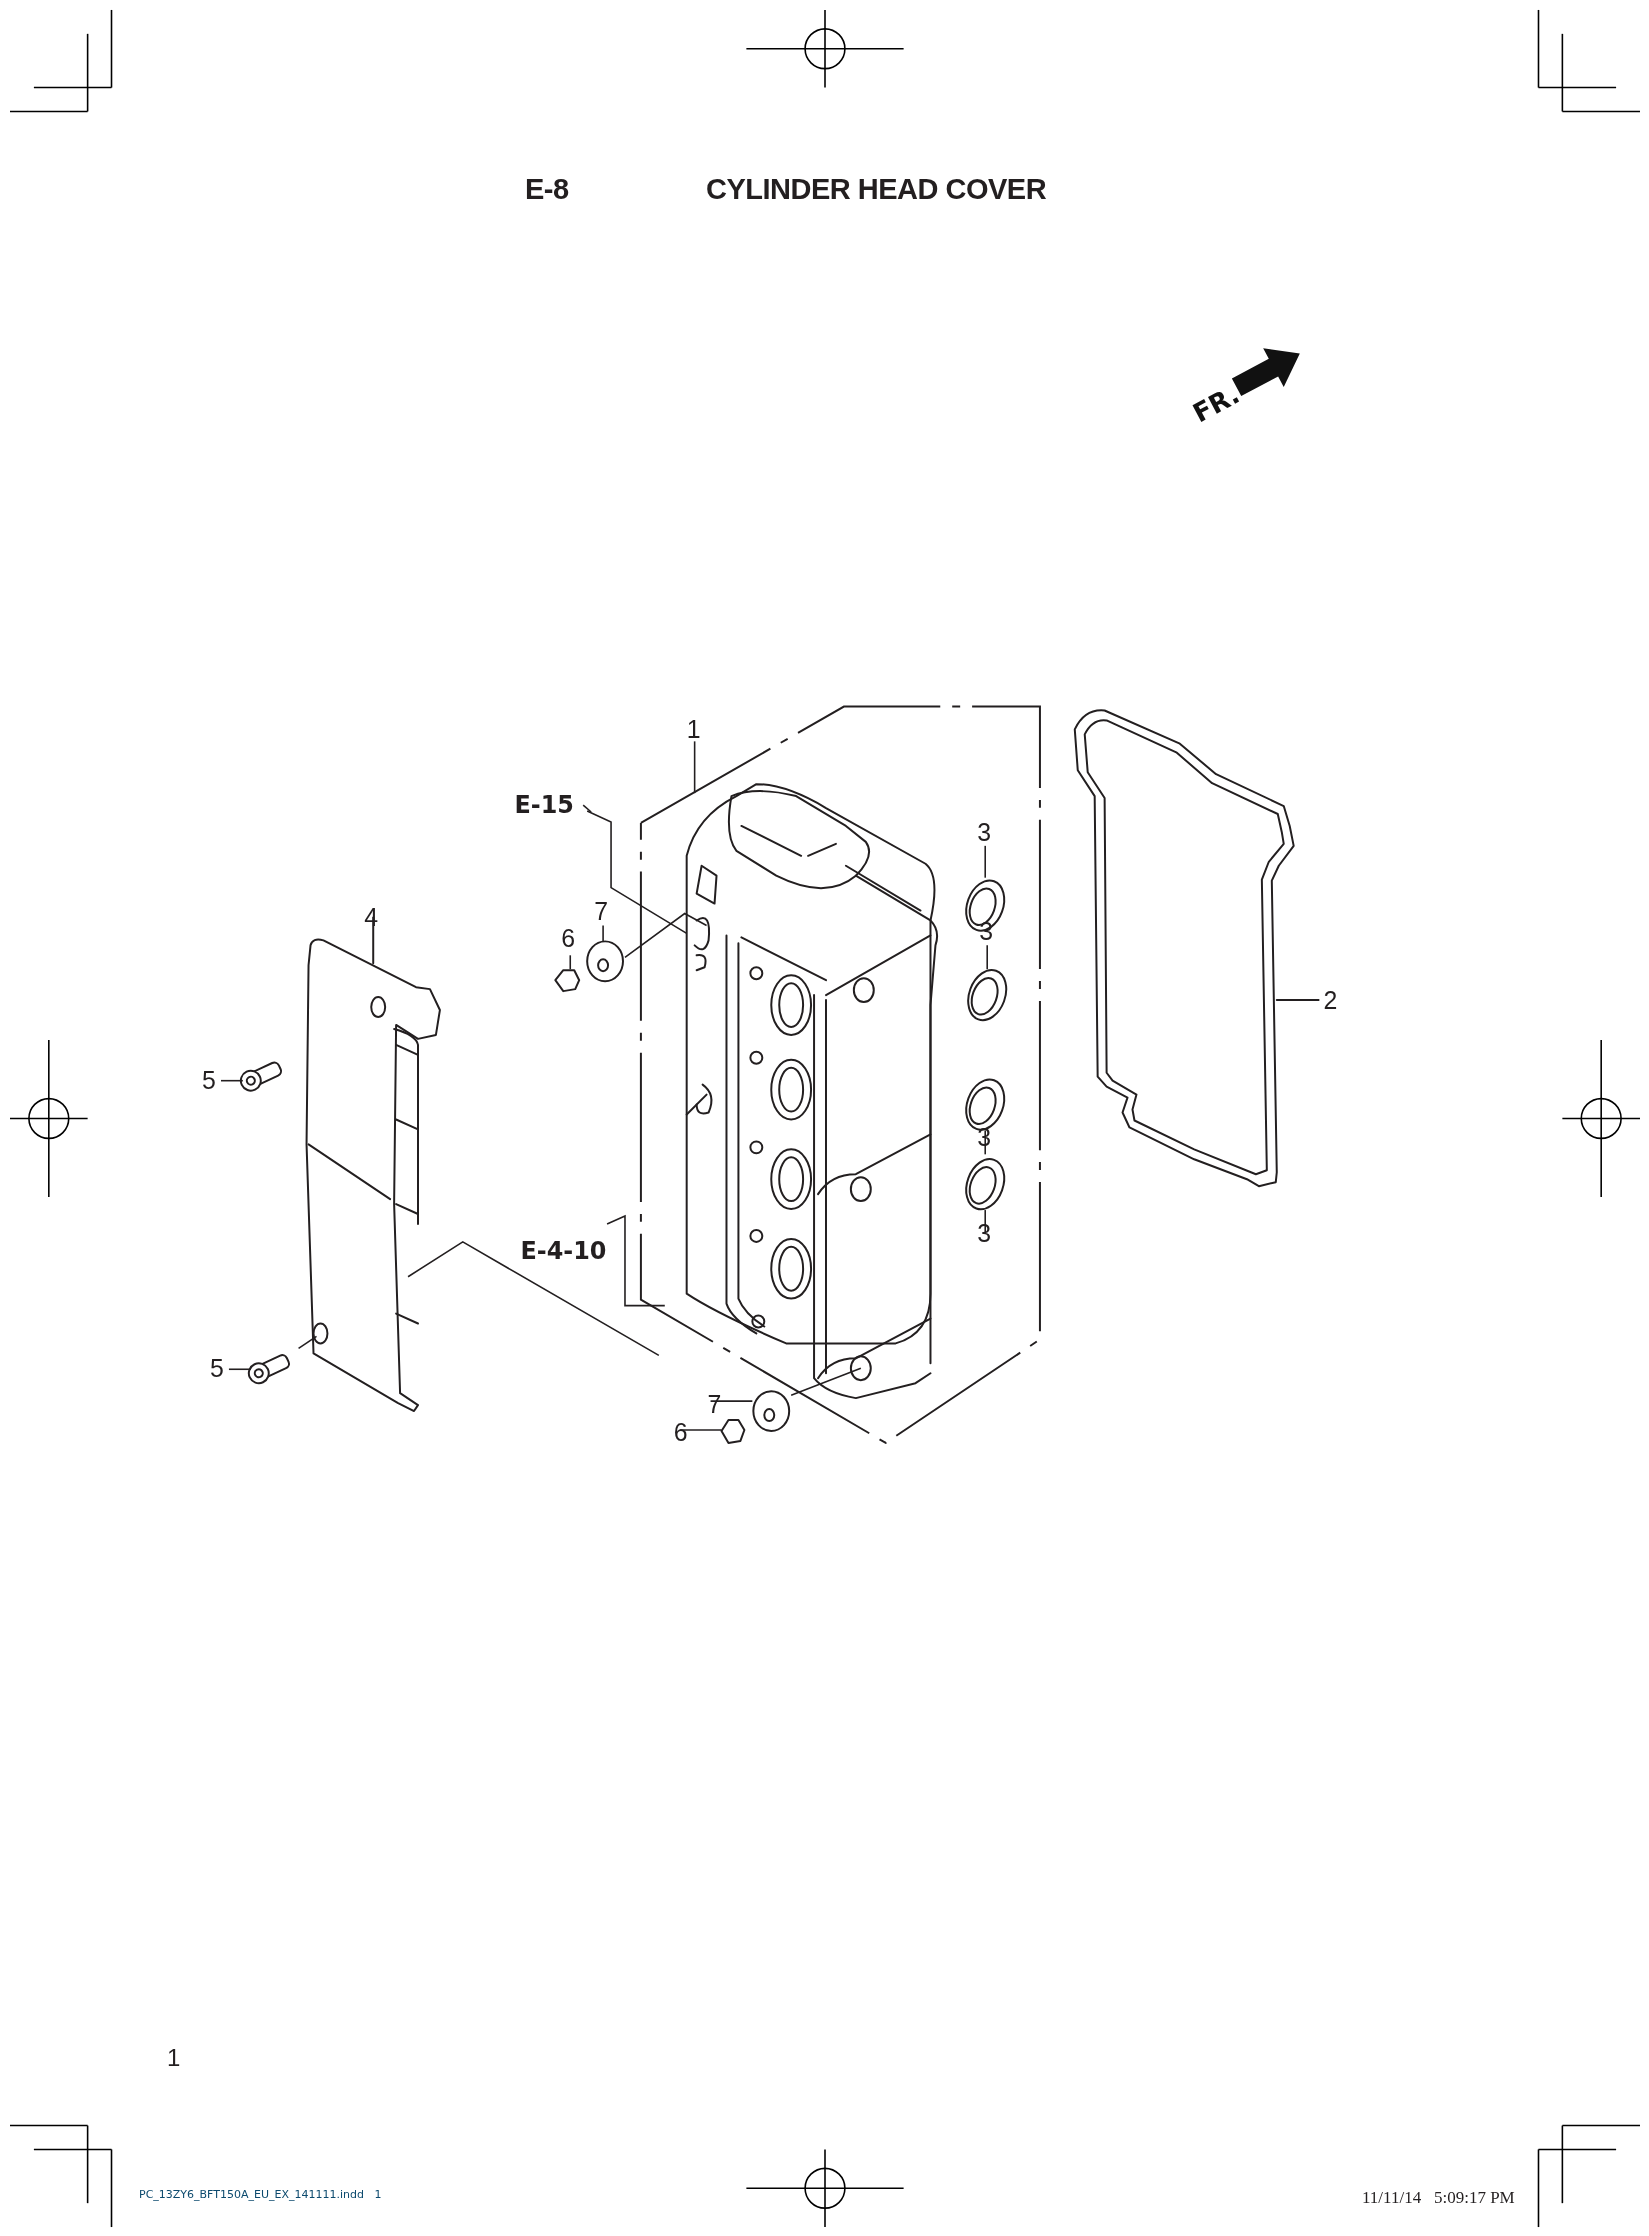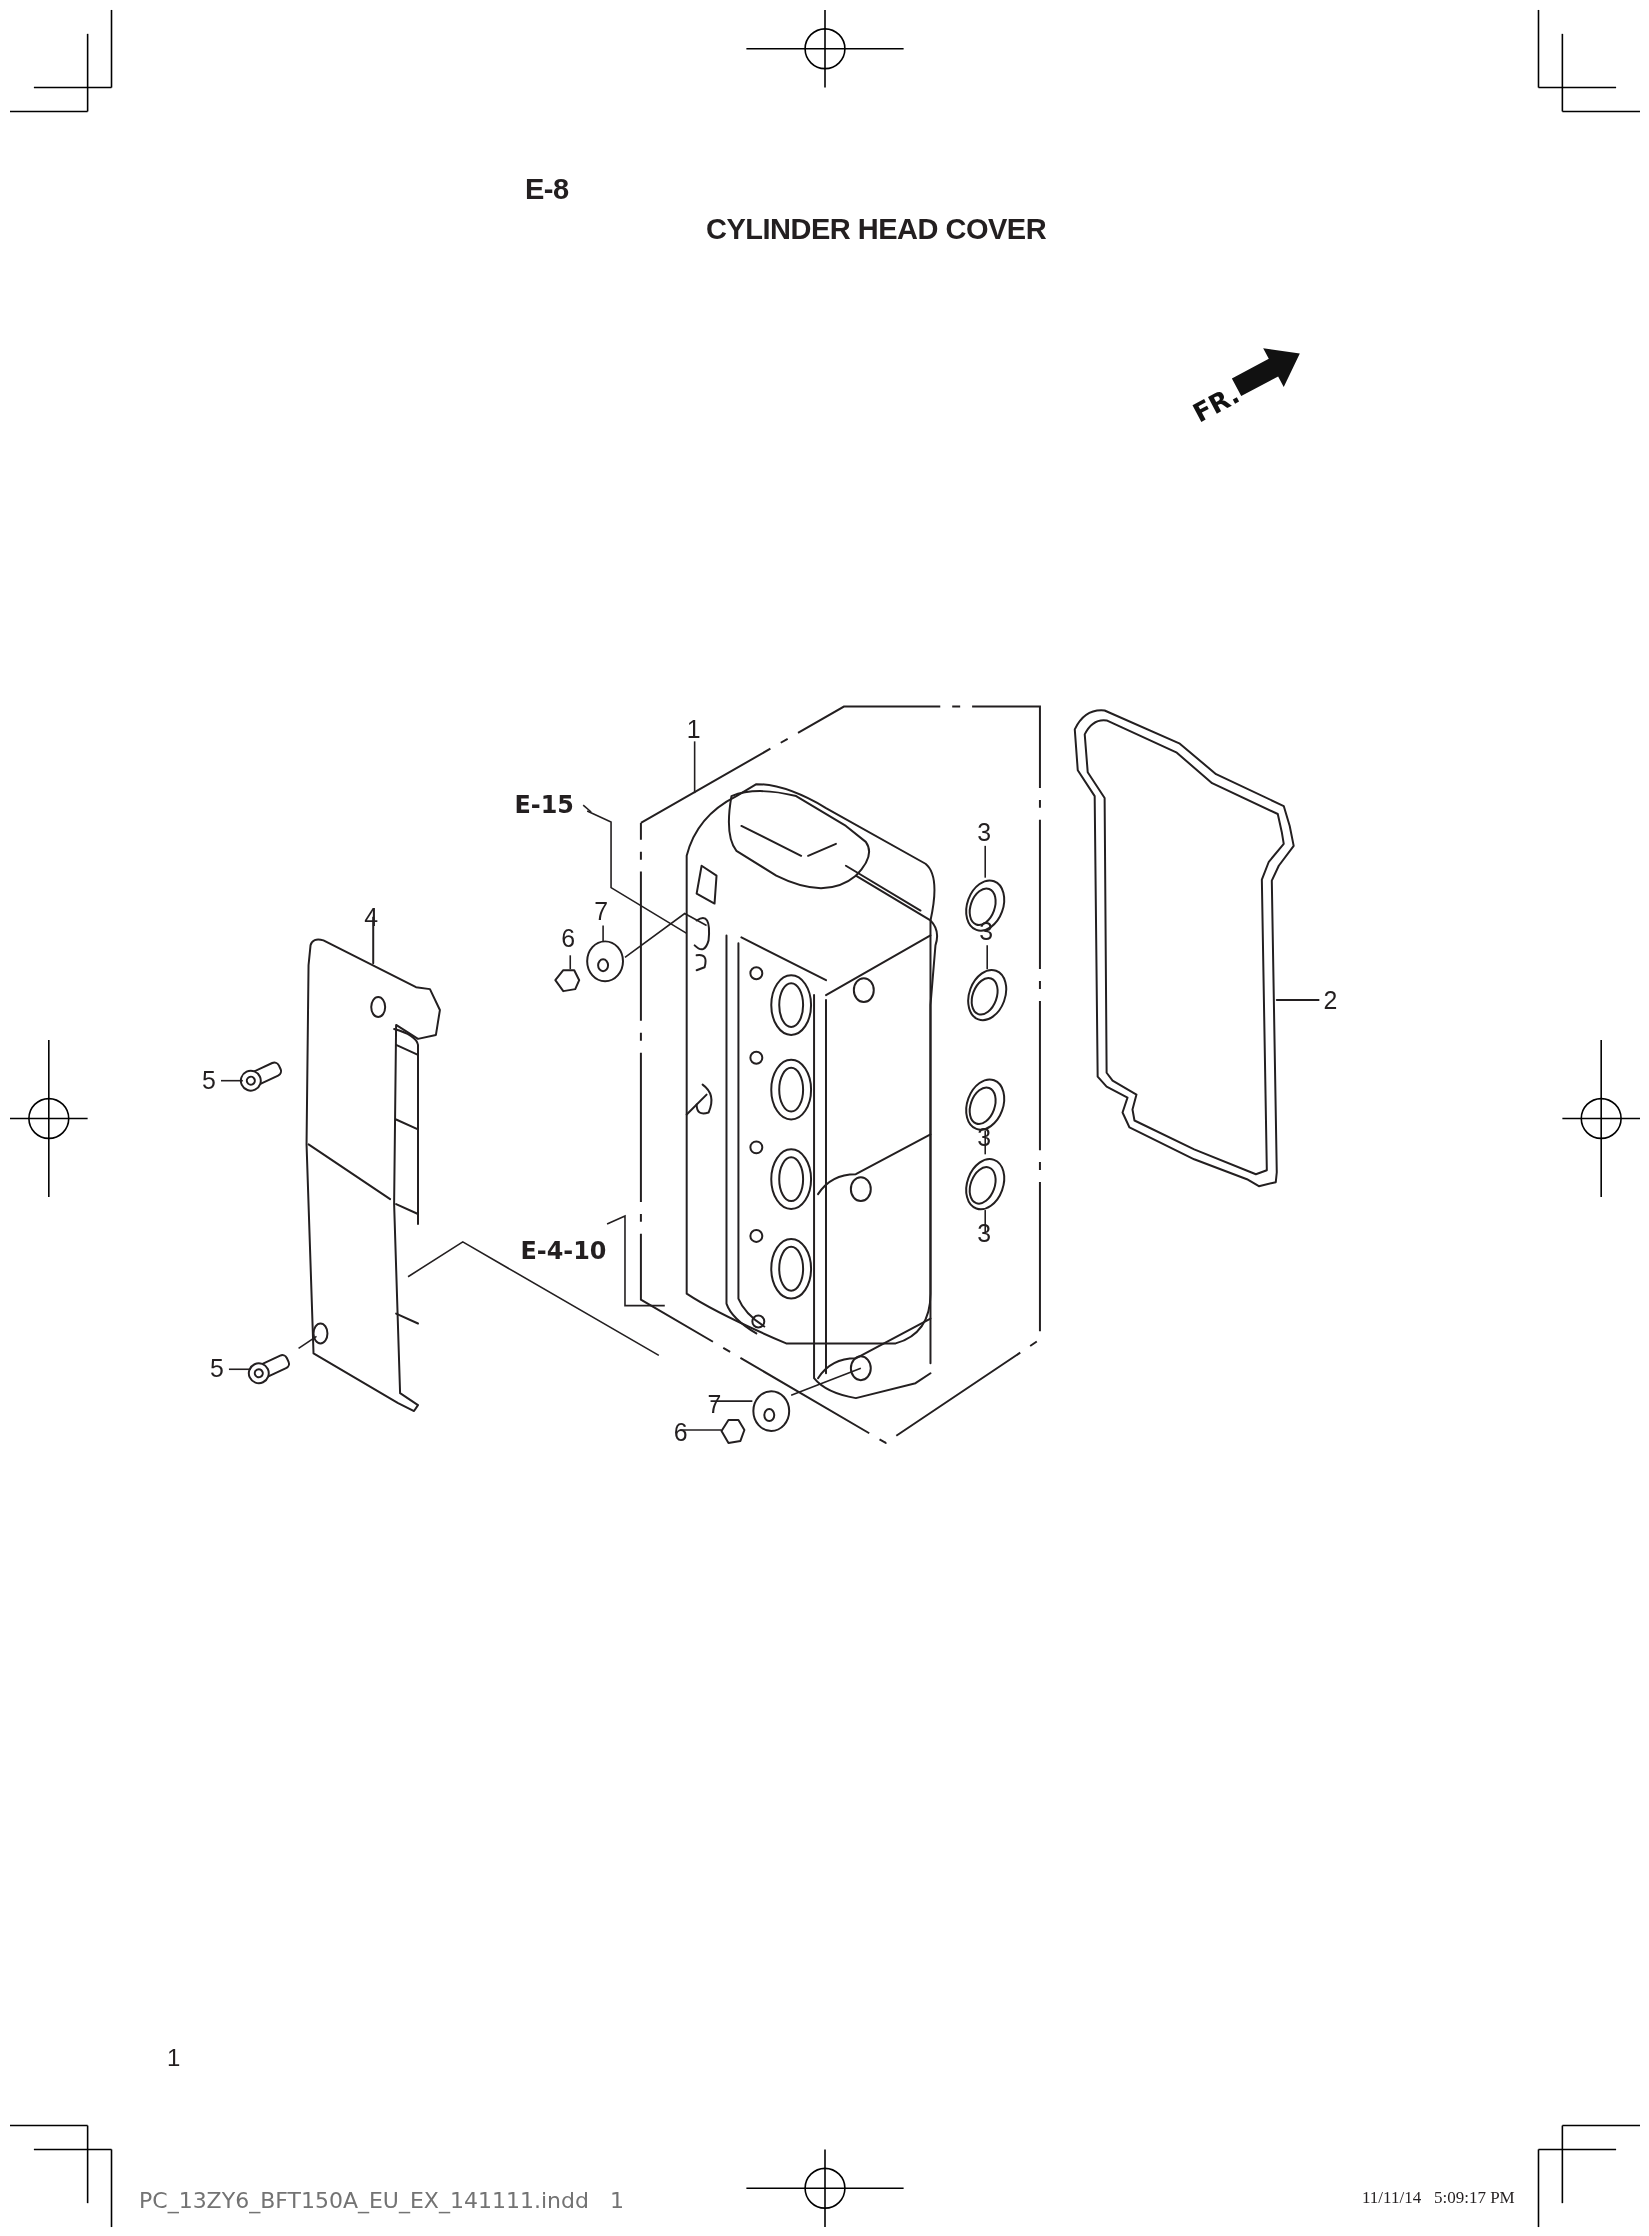--- a/index.html
+++ b/index.html
@@ -1,21 +1,21 @@
 <!DOCTYPE html>
 <html><head>
 <meta charset="utf-8">
 <style>
   html, body { margin: 0; padding: 0; background: #ffffff; }
   body { width: 1650px; height: 2237px; position: relative; overflow: hidden; font-family: "Liberation Sans", sans-serif; color: #231f20; }
   .abs { position: absolute; }
   .section-code { left: 525px; top: 173px; font-size: 29px; font-weight: bold; letter-spacing: -0.5px; }
-  .section-title { left: 706px; top: 173px; font-size: 29px; font-weight: bold; letter-spacing: -0.5px; margin-top: 40px; }
+  .section-title { left: 706px; top: 173px; font-size: 29px; font-weight: bold; letter-spacing: -0.5px; }
   .page-num { left: 167px; top: 2044px; font-size: 24px; }
-  .footer-file { left: 139px; top: 2188px; font-size: 22px; font-family: "DejaVu Sans", sans-serif; color: #737373; text-align: center; }
+  .footer-file { left: 139px; top: 2188px; font-size: 11px; font-family: "DejaVu Sans", sans-serif; color: #0c4a6e; text-align: center; }
   .footer-date { left: 1362px; top: 2188px; font-size: 17px; font-family: Liberation Serif, serif; color: #231f20; }
   svg.diagram { position: absolute; left: 0; top: 0; }
   .callout { font-family: "Liberation Sans", sans-serif; font-size: 25px; fill: #231f20; }
   .ref { font-family: "DejaVu Sans", sans-serif; font-weight: bold; font-size: 24px; fill: #231f20; }
   .fr { font-family: "DejaVu Sans", sans-serif; font-weight: bold; font-size: 26px; fill: #111; }
   .stroke { fill: none; stroke: #231f20; stroke-width: 2; stroke-linejoin: round; stroke-linecap: round; }
   .thin { fill: none; stroke: #231f20; stroke-width: 1.6; }
   .part { fill: #ffffff; stroke: #231f20; stroke-width: 2; stroke-linejoin: round; }
   .mark { fill: none; stroke: #000; stroke-width: 1.6; }
   .dash { fill: none; stroke: #231f20; stroke-width: 2; stroke-dasharray: 150 12 8 12; }

